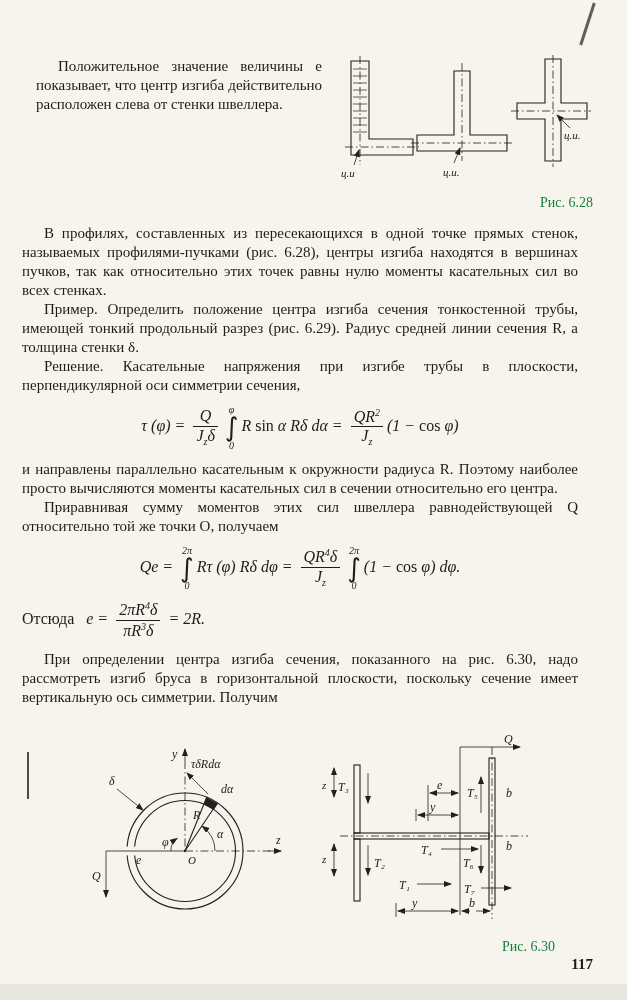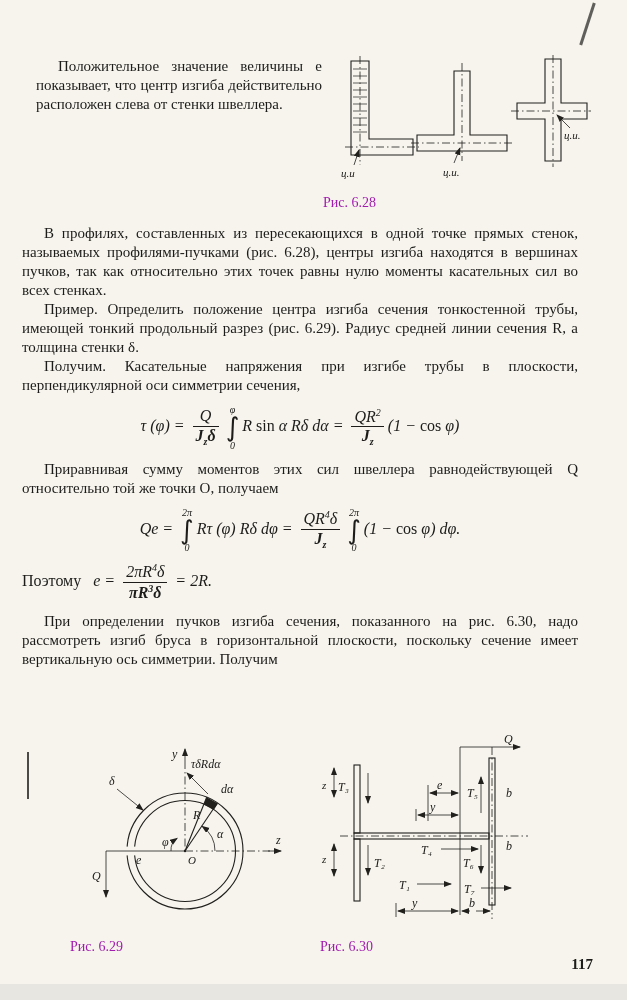--- a/index.html
+++ b/index.html
@@ -20,33 +20,33 @@
 
   
   .formula { text-align:center; margin:9px 0 9px 0; font-size:16px; text-indent:0; }
   .formula-left { text-align:left; }
   .mi { font-style:italic; }
   .mu { font-style:normal; }
   sub.ms, sup.ms { font-size:10px; font-style:italic; }
   .frac { display:inline-block; vertical-align:middle; text-align:center;
           margin:0 4px; line-height:1.15; }
   .frac .num { display:block; border-bottom:1px solid #1d1c1a; padding:0 3px; }
-  .frac .den { display:block; padding:0 3px;font-weight:bold; }
+  .frac .den { display:block; padding:0 3px; }
   .intwrap { display:inline-flex; flex-direction:column; align-items:center;
              vertical-align:middle; margin:0 3px; line-height:1; }
   .lim { font-size:10px; font-style:italic; line-height:1.1; }
   .isign { font-size:26px; line-height:0.95; font-style:normal;
            font-family:"DejaVu Sans", sans-serif; }
 
   
   .fig { position:absolute; }
   .fig628 { left:323px; top:55px; width:270px; }
   .fig629 { left:70px;  top:733px; width:225px; }
   .fig630 { left:320px; top:733px; width:235px; }
-  .fig-caption { font-size:14px; text-align:left; margin-top:4px; color:#a21caf; }
+  .fig-caption { font-size:14px; text-align:right; margin-top:4px; color:#15803d; }
 
   svg text { font-family:"Liberation Serif", serif; fill:#22201d; }
   .lbl   { font-style:italic; font-size:12px; }
   .lbl-s { font-style:italic; font-size:11px; }
   .sline { stroke:#22201d; stroke-width:1.1; fill:none; }
   .thin  { stroke:#22201d; stroke-width:0.8; fill:none; }
   .hatch { stroke:#22201d; stroke-width:0.7; fill:none; }
   .dashdot { stroke:#22201d; stroke-width:0.8; fill:none; stroke-dasharray:8 3 1.5 3; }
 
   .page-number { position:absolute; right:34px; top:956px; font-size:15px; font-weight:bold;margin-left:12px; }
@@ -95,43 +95,44 @@
         <line class="thin" x1="247" y1="73" x2="234" y2="60" marker-end="url(#arr28)"></line>
         <text class="lbl-s" x="241" y="84">ц.и.</text>
       </g>
     </svg>
     <div class="fig-caption">Рис. 6.28</div>
   </div>
 
   <div class="body-text">
     <p>В профилях, составленных из пересекающихся в одной точке прямых стенок, называемых профилями-пучками (рис. 6.28), центры изгиба находятся в вершинах пучков, так как относительно этих точек равны нулю моменты касательных сил во всех стенках.</p>
     <p><b class="run-in">Пример.</b><span> Определить положение центра изгиба сечения тонкостенной трубы, имеющей тонкий продольный разрез (рис. 6.29). Радиус средней линии сечения R, а толщина стенки δ.</span></p>
-    <p><b class="run-in">Получим.</b><span> Касательные напряжения при изгибе трубы в плоскости, перпендикулярной оси симметрии сечения,</span></p>
+    <p><b class="run-in">Решение.</b><span> Касательные напряжения при изгибе трубы в плоскости, перпендикулярной оси симметрии сечения,</span></p>
 
     <div class="formula"><span class="mi">τ (φ) = </span><span class="frac"><span class="num"><span class="mi">Q</span></span><span class="den"><span class="mi">J</span><sub class="ms">z</sub><span class="mi">δ</span></span></span><span class="intwrap">
           <span class="lim">φ</span>
           <span class="isign">∫</span>
           <span class="lim">0</span>
         </span><span class="mi">R </span><span class="mu">sin</span><span class="mi"> α Rδ dα = </span><span class="frac"><span class="num"><span class="mi">QR</span><sup class="ms">2</sup></span><span class="den"><span class="mi">J</span><sub class="ms">z</sub></span></span><span class="mi">(1 − </span><span class="mu">cos</span><span class="mi"> φ)</span></div>
 
+    <p class="noindent">и направлены параллельно касательным к окружности радиуса R. Поэтому наиболее просто вычисляются моменты касательных сил в сечении относительно его центра.</p>
     <p>Приравнивая сумму моментов этих сил швеллера равнодействующей Q относительно той же точки O, получаем</p>
 
     <div class="formula"><span class="mi">Qe = </span><span class="intwrap">
           <span class="lim">2π</span>
           <span class="isign">∫</span>
           <span class="lim">0</span>
         </span><span class="mi">Rτ (φ) Rδ dφ = </span><span class="frac"><span class="num"><span class="mi">QR</span><sup class="ms">4</sup><span class="mi">δ</span></span><span class="den"><span class="mi">J</span><sub class="ms">z</sub></span></span><span class="intwrap">
           <span class="lim">2π</span>
           <span class="isign">∫</span>
           <span class="lim">0</span>
         </span><span class="mi">(1 − </span><span class="mu">cos</span><span class="mi"> φ) dφ.</span></div>
 
-    <div class="formula formula-left"><span class="mu">Поэтому</span><span class="mi">&nbsp;&nbsp; e = </span><span class="frac"><span class="num"><span class="mi">2πR</span><sup class="ms">4</sup><span class="mi">δ</span></span><span class="den"><span class="mi">πR</span><sup class="ms">3</sup><span class="mi">δ</span></span></span><span class="mi"> = 2R.</span></div>
-
-    <p>При определении пучков изгиба сечения, показанного на рис. 6.30, надо рассмотреть изгиб бруса в горизонтальной плоскости, поскольку сечение имеет вертикальную ось симметрии. Получим</p>
+    <div class="formula formula-left"><span class="mu">Отсюда</span><span class="mi">&nbsp;&nbsp; e = </span><span class="frac"><span class="num"><span class="mi">2πR</span><sup class="ms">4</sup><span class="mi">δ</span></span><span class="den"><span class="mi">πR</span><sup class="ms">3</sup><span class="mi">δ</span></span></span><span class="mi"> = 2R.</span></div>
+
+    <p>При определении центра изгиба сечения, показанного на рис. 6.30, надо рассмотреть изгиб бруса в горизонтальной плоскости, поскольку сечение имеет вертикальную ось симметрии. Получим</p>
 
   </div>
 
   <div class="fig fig629">
     <svg width="225" height="198" viewBox="0 0 225 198">
       <defs>
         <marker id="arr29" markerWidth="9" markerHeight="8" refX="7" refY="3" orient="auto" markerUnits="userSpaceOnUse">
           <path d="M0,0 L8,3 L0,6 Z" fill="#22201d"></path>
         </marker>
       </defs>
@@ -159,21 +160,20 @@
       <text class="lbl" x="123" y="86">R</text>
       <path class="thin" d="M145,118 A30,30 0 0 0 132.2,93.4" marker-end="url(#arr29)"></path>
       <text class="lbl" x="147" y="105">α</text>
       <path class="thin" d="M101,118 A14,14 0 0 1 107.1,105.4" marker-end="url(#arr29)"></path>
       <text class="lbl" x="92" y="113">φ</text>
       <text class="lbl" x="39" y="52">δ</text>
       <line class="thin" x1="47" y1="56" x2="73" y2="77" marker-end="url(#arr29)"></line>
       <text class="lbl-s" x="118" y="131">O</text>
       <circle cx="115" cy="118" r="1.2" fill="#22201d"></circle>
     </svg>
-    <div class="fig-caption">Рис. 6.29</div>
   </div>
 
   <div class="fig fig630">
     <svg width="235" height="198" viewBox="0 0 235 198">
       <defs>
         <marker id="arr30" markerWidth="9" markerHeight="8" refX="7" refY="3" orient="auto" markerUnits="userSpaceOnUse">
           <path d="M0,0 L8,3 L0,6 Z" fill="#22201d"></path>
         </marker>
       </defs>
       <g>

